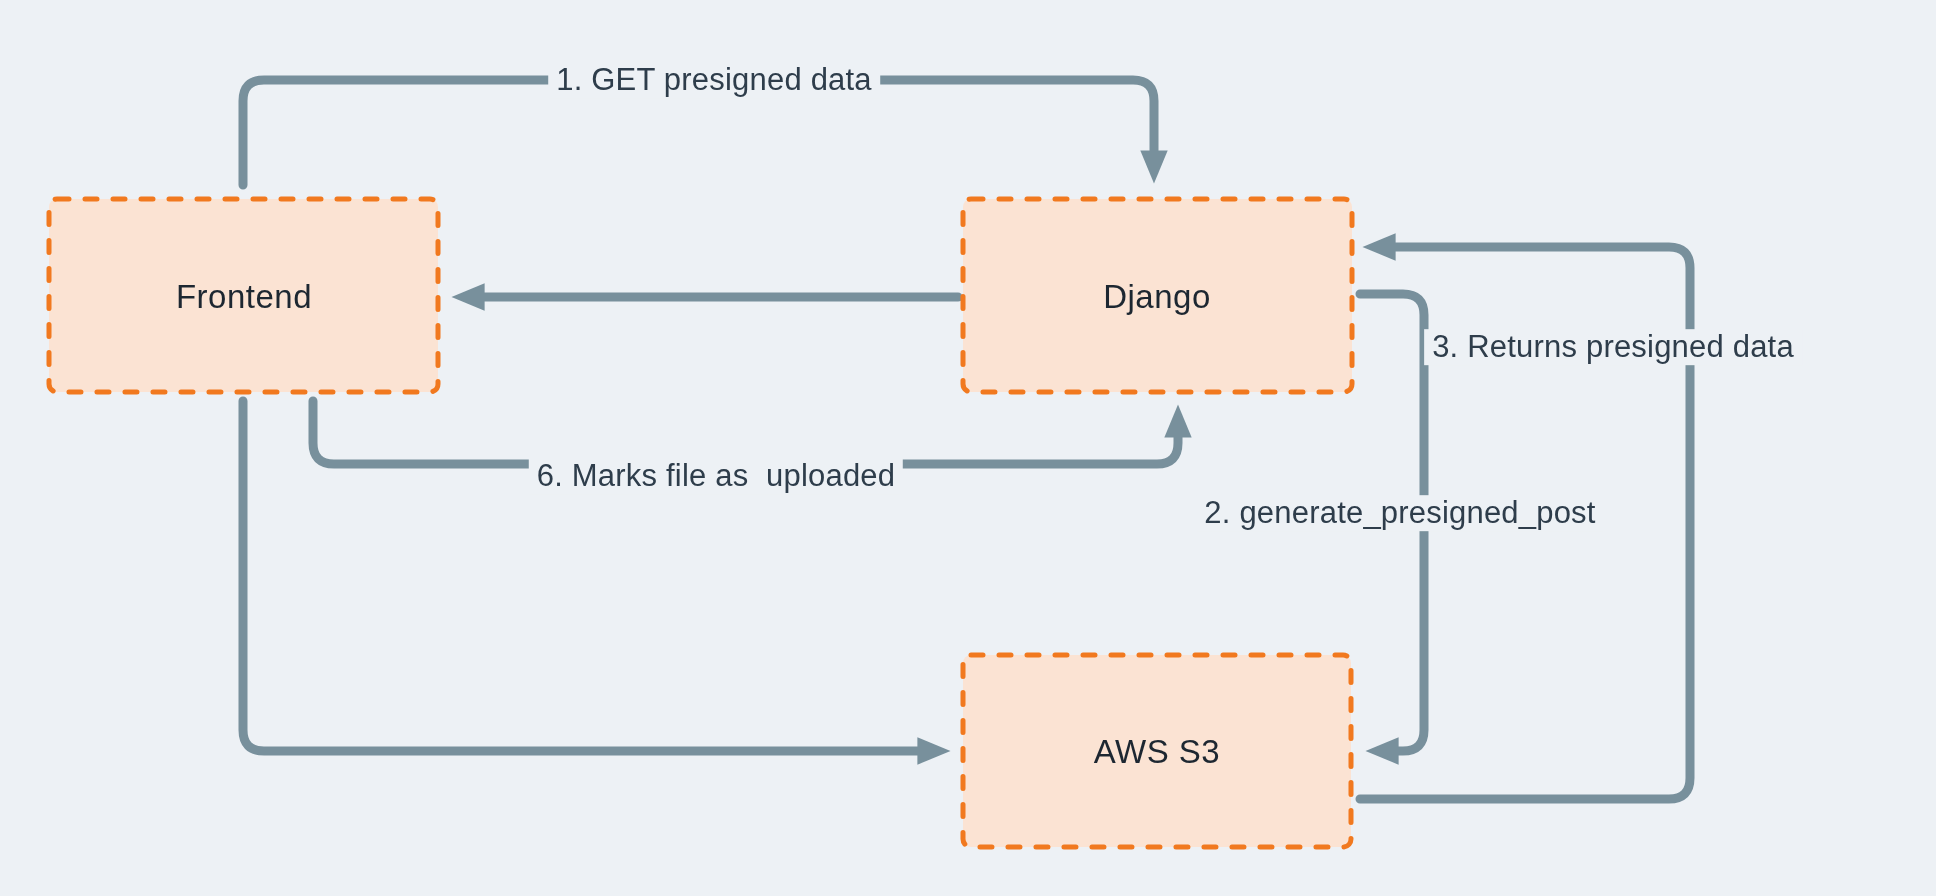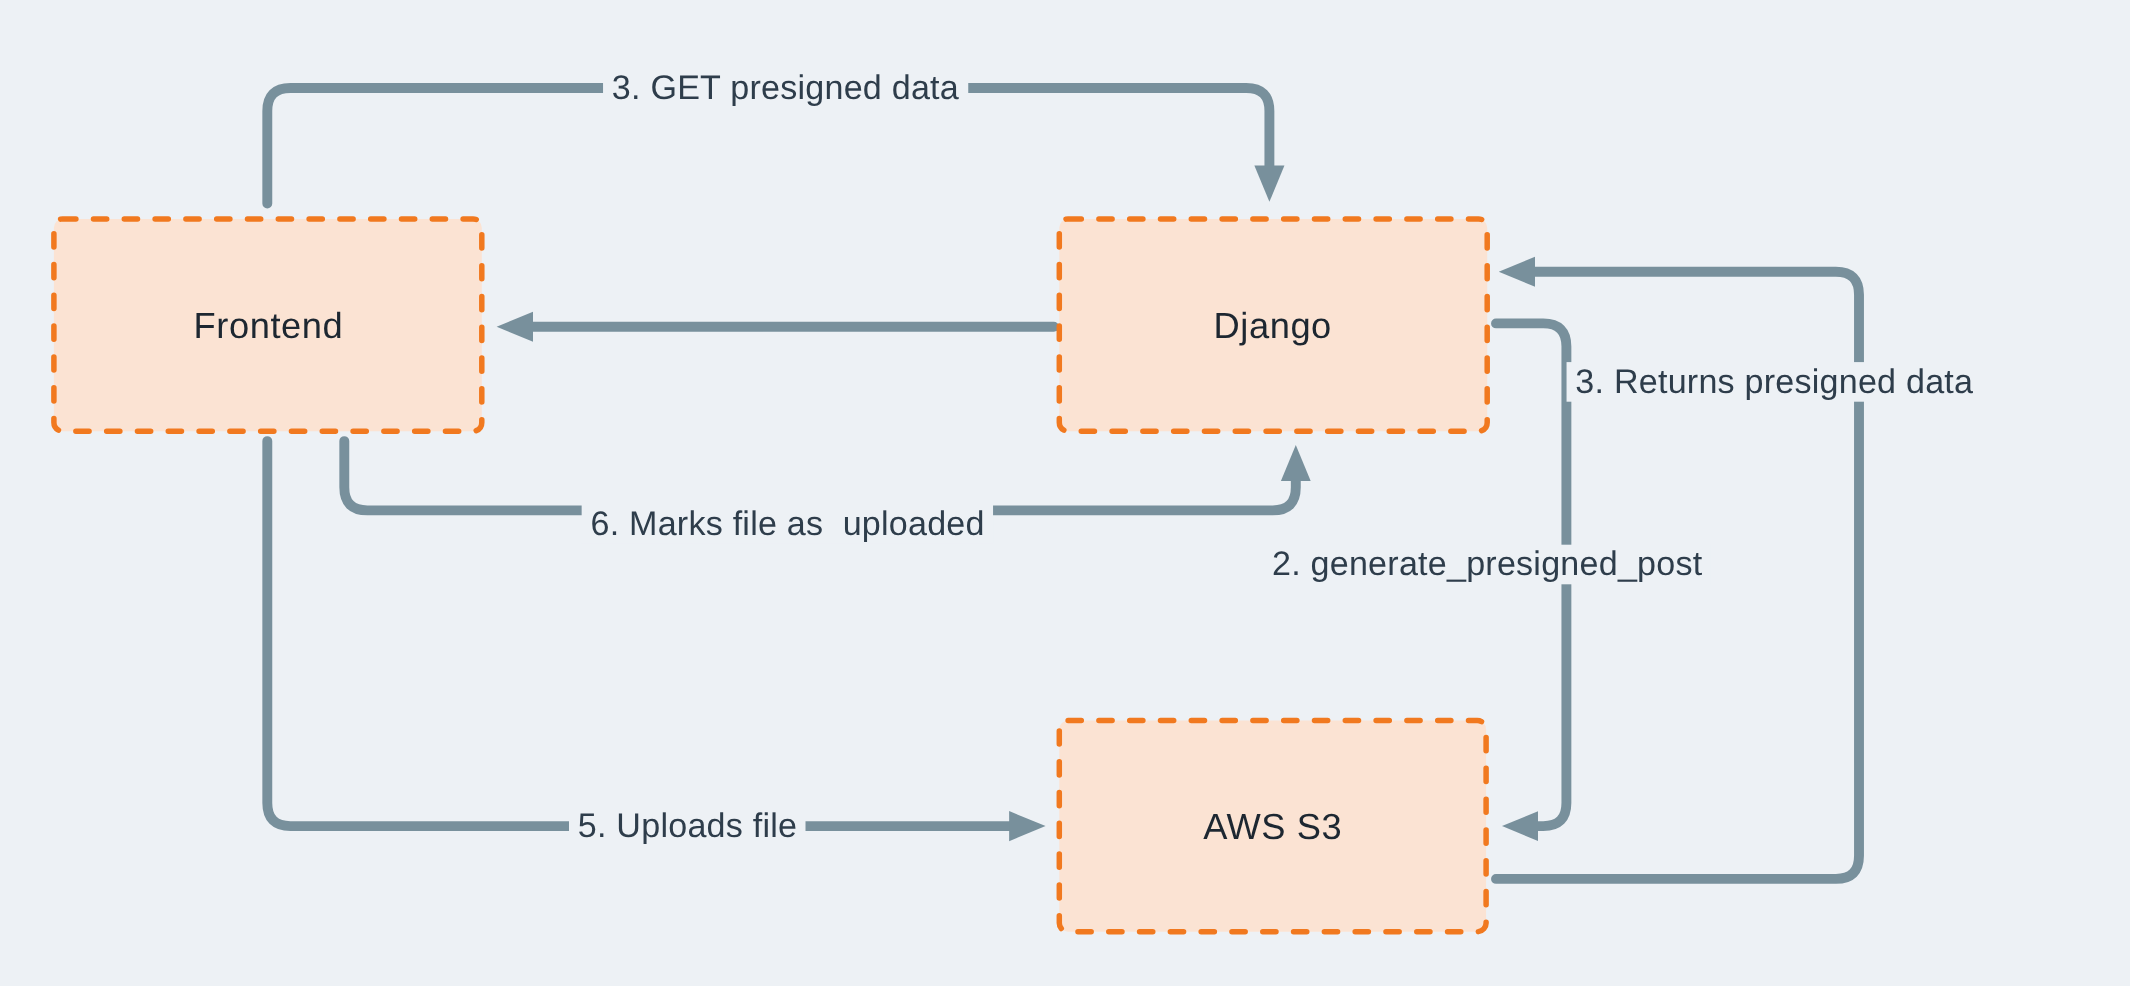--- a/index.html
+++ b/index.html
@@ -65,18 +65,17 @@
       <rect x="963" y="655" width="388" height="192" rx="8" fill="#fbe3d3"></rect>
     </g>
 
     <g text-anchor="middle">
       <text class="node-label" x="244" y="296" dominant-baseline="central">Frontend</text>
       <text class="node-label" x="1157" y="296" dominant-baseline="central">Django</text>
       <text class="node-label" x="1157" y="751" dominant-baseline="central">AWS S3</text>
     </g>
   </svg>
 
-  <div class="arrow-label" style="left:714px;  top:80px;">3. GET presigned data</div>
-  <div class="arrow-label" style="left:1352px; top:513px;">2. generate_presigned_post</div>
+  <div class="arrow-label" style="left:714px;  top:80px;">1. GET presigned data</div>
+  <div class="arrow-label" style="left:1400px; top:513px;">2. generate_presigned_post</div>
   <div class="arrow-label" style="left:1613px; top:347px;">3. Returns presigned data</div>
-  <div class="arrow-label" style="left:625px;  top:751px;">5. Uploads file</div>
   <div class="arrow-label" style="left:716px;  top:476px;">6. Marks file as  uploaded</div>
 </div>
 
 </body></html>

